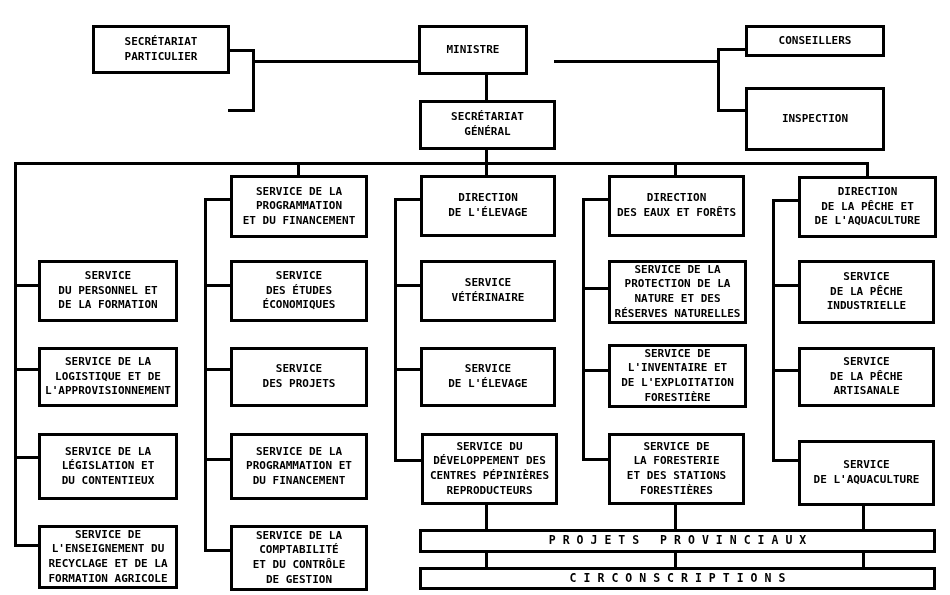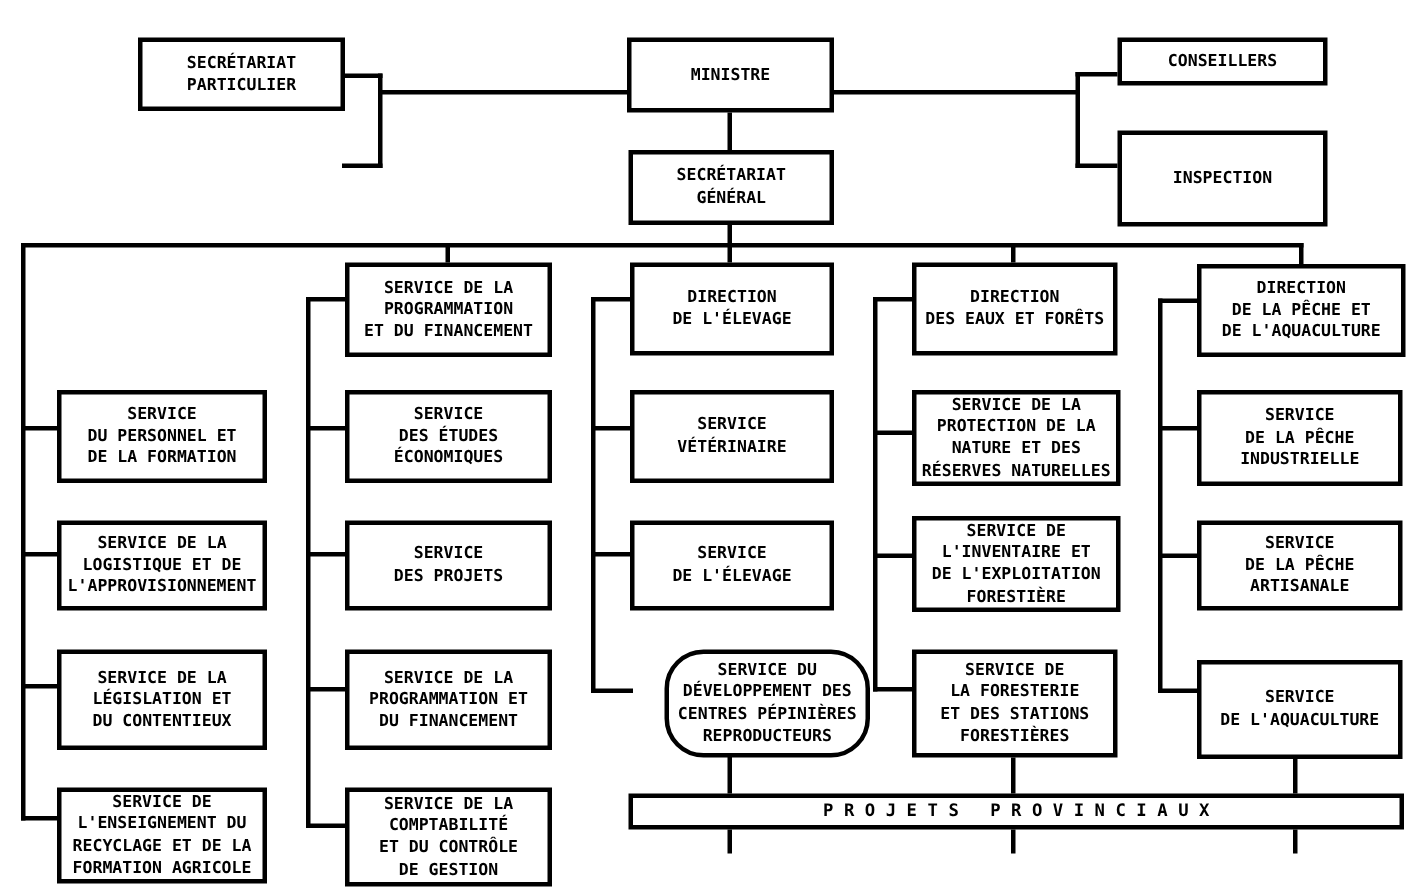--- a/index.html
+++ b/index.html
@@ -93,21 +93,21 @@
 
   <div class="vline" style="left:485px;top:491px;height:28px;"></div>
   <div class="vline" style="left:674px;top:491px;height:28px;"></div>
   <div class="vline" style="left:862px;top:492px;height:27px;"></div>
   <div class="vline" style="left:485px;top:539px;height:18px;"></div>
   <div class="vline" style="left:674px;top:539px;height:18px;"></div>
   <div class="vline" style="left:862px;top:539px;height:18px;"></div>
 
   <div class="box" style="left:92px;top:13px;width:138px;height:49px;">SECRÉTARIAT
 PARTICULIER</div>
-  <div class="box" style="left:418px;top:13px;width:138px;height:50px;">MINISTRE</div>
+  <div class="box" style="left:418px;top:13px;width:110px;height:50px;">MINISTRE</div>
   <div class="box" style="left:745px;top:13px;width:140px;height:32px;">CONSEILLERS</div>
   <div class="box" style="left:745px;top:75px;width:140px;height:64px;">INSPECTION</div>
   <div class="box" style="left:419px;top:88px;width:137px;height:50px;">SECRÉTARIAT
 GÉNÉRAL</div>
 
   <div class="box" style="left:230px;top:163px;width:138px;height:63px;">SERVICE DE LA
 PROGRAMMATION
 ET DU FINANCEMENT</div>
   <div class="box" style="left:420px;top:163px;width:136px;height:62px;">DIRECTION
 DE L'ÉLEVAGE</div>
@@ -141,21 +141,21 @@
 DU FINANCEMENT</div>
   <div class="box" style="left:230px;top:513px;width:138px;height:66px;">SERVICE DE LA
 COMPTABILITÉ
 ET DU CONTRÔLE
 DE GESTION</div>
 
   <div class="box" style="left:420px;top:248px;width:136px;height:62px;">SERVICE
 VÉTÉRINAIRE</div>
   <div class="box" style="left:420px;top:335px;width:136px;height:60px;">SERVICE
 DE L'ÉLEVAGE</div>
-  <div class="box" style="left:443px;top:421px;width:137px;height:72px;border-radius:26px;">SERVICE DU
+  <div class="box" style="left:421px;top:421px;width:137px;height:72px;">SERVICE DU
 DÉVELOPPEMENT DES
 CENTRES PÉPINIÈRES
 REPRODUCTEURS</div>
 
   <div class="box" style="left:608px;top:248px;width:139px;height:64px;">SERVICE DE LA
 PROTECTION DE LA
 NATURE ET DES
 RÉSERVES NATURELLES</div>
   <div class="box" style="left:608px;top:332px;width:139px;height:64px;">SERVICE DE
 L'INVENTAIRE ET
@@ -169,14 +169,15 @@
   <div class="box" style="left:798px;top:248px;width:137px;height:64px;">SERVICE
 DE LA PÊCHE
 INDUSTRIELLE</div>
   <div class="box" style="left:798px;top:335px;width:137px;height:60px;">SERVICE
 DE LA PÊCHE
 ARTISANALE</div>
   <div class="box" style="left:798px;top:428px;width:137px;height:66px;">SERVICE
 DE L'AQUACULTURE</div>
 
   <div class="box bar" style="left:419px;top:517px;width:517px;height:24px;">PROJETS PROVINCIAUX</div>
+  <div class="box bar" style="left:419px;top:555px;width:517px;height:23px;">CIRCONSCRIPTIONS</div>
 
 </div>
 
 </body></html>

